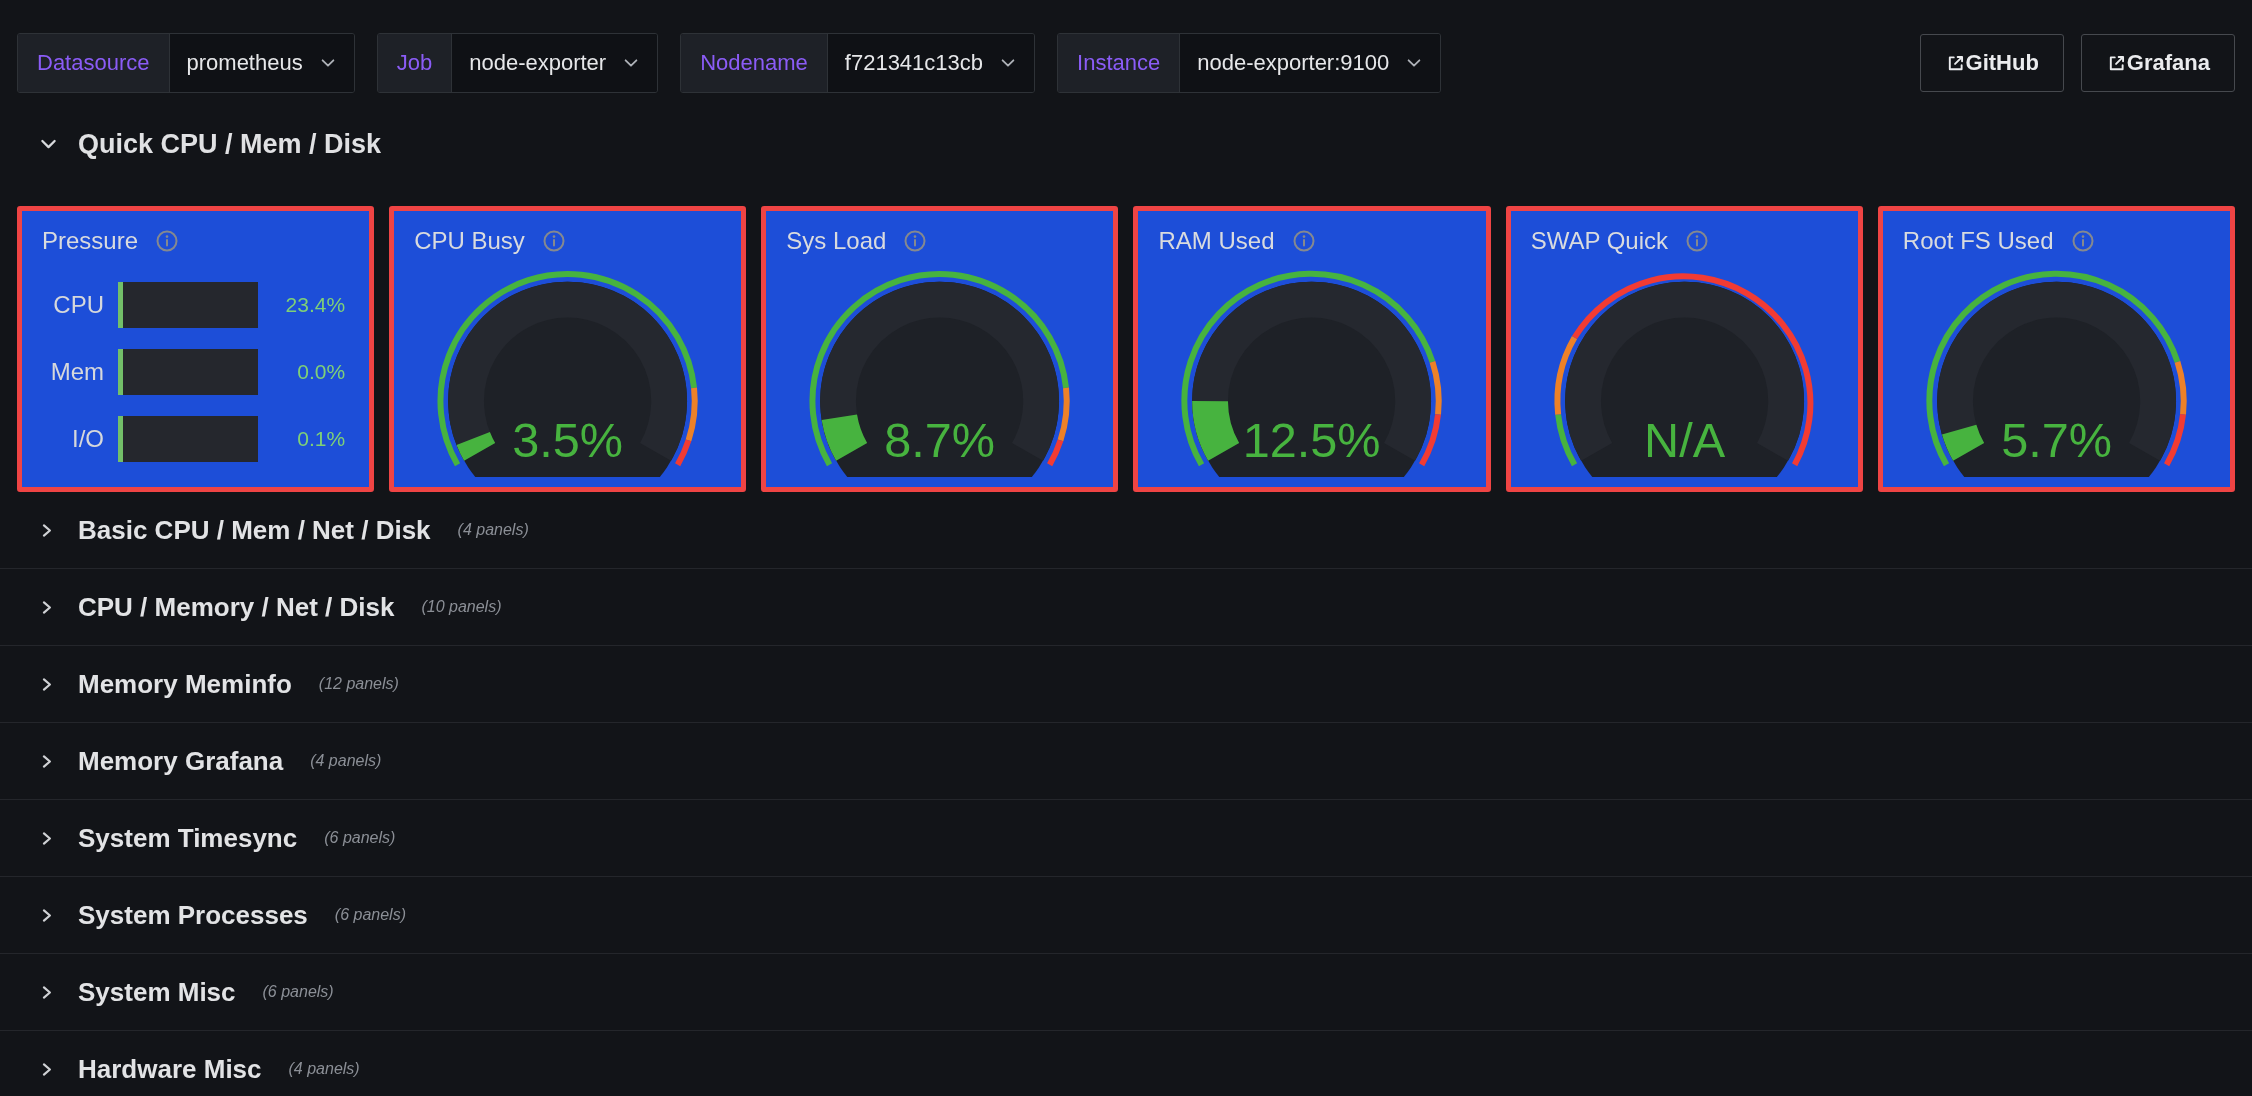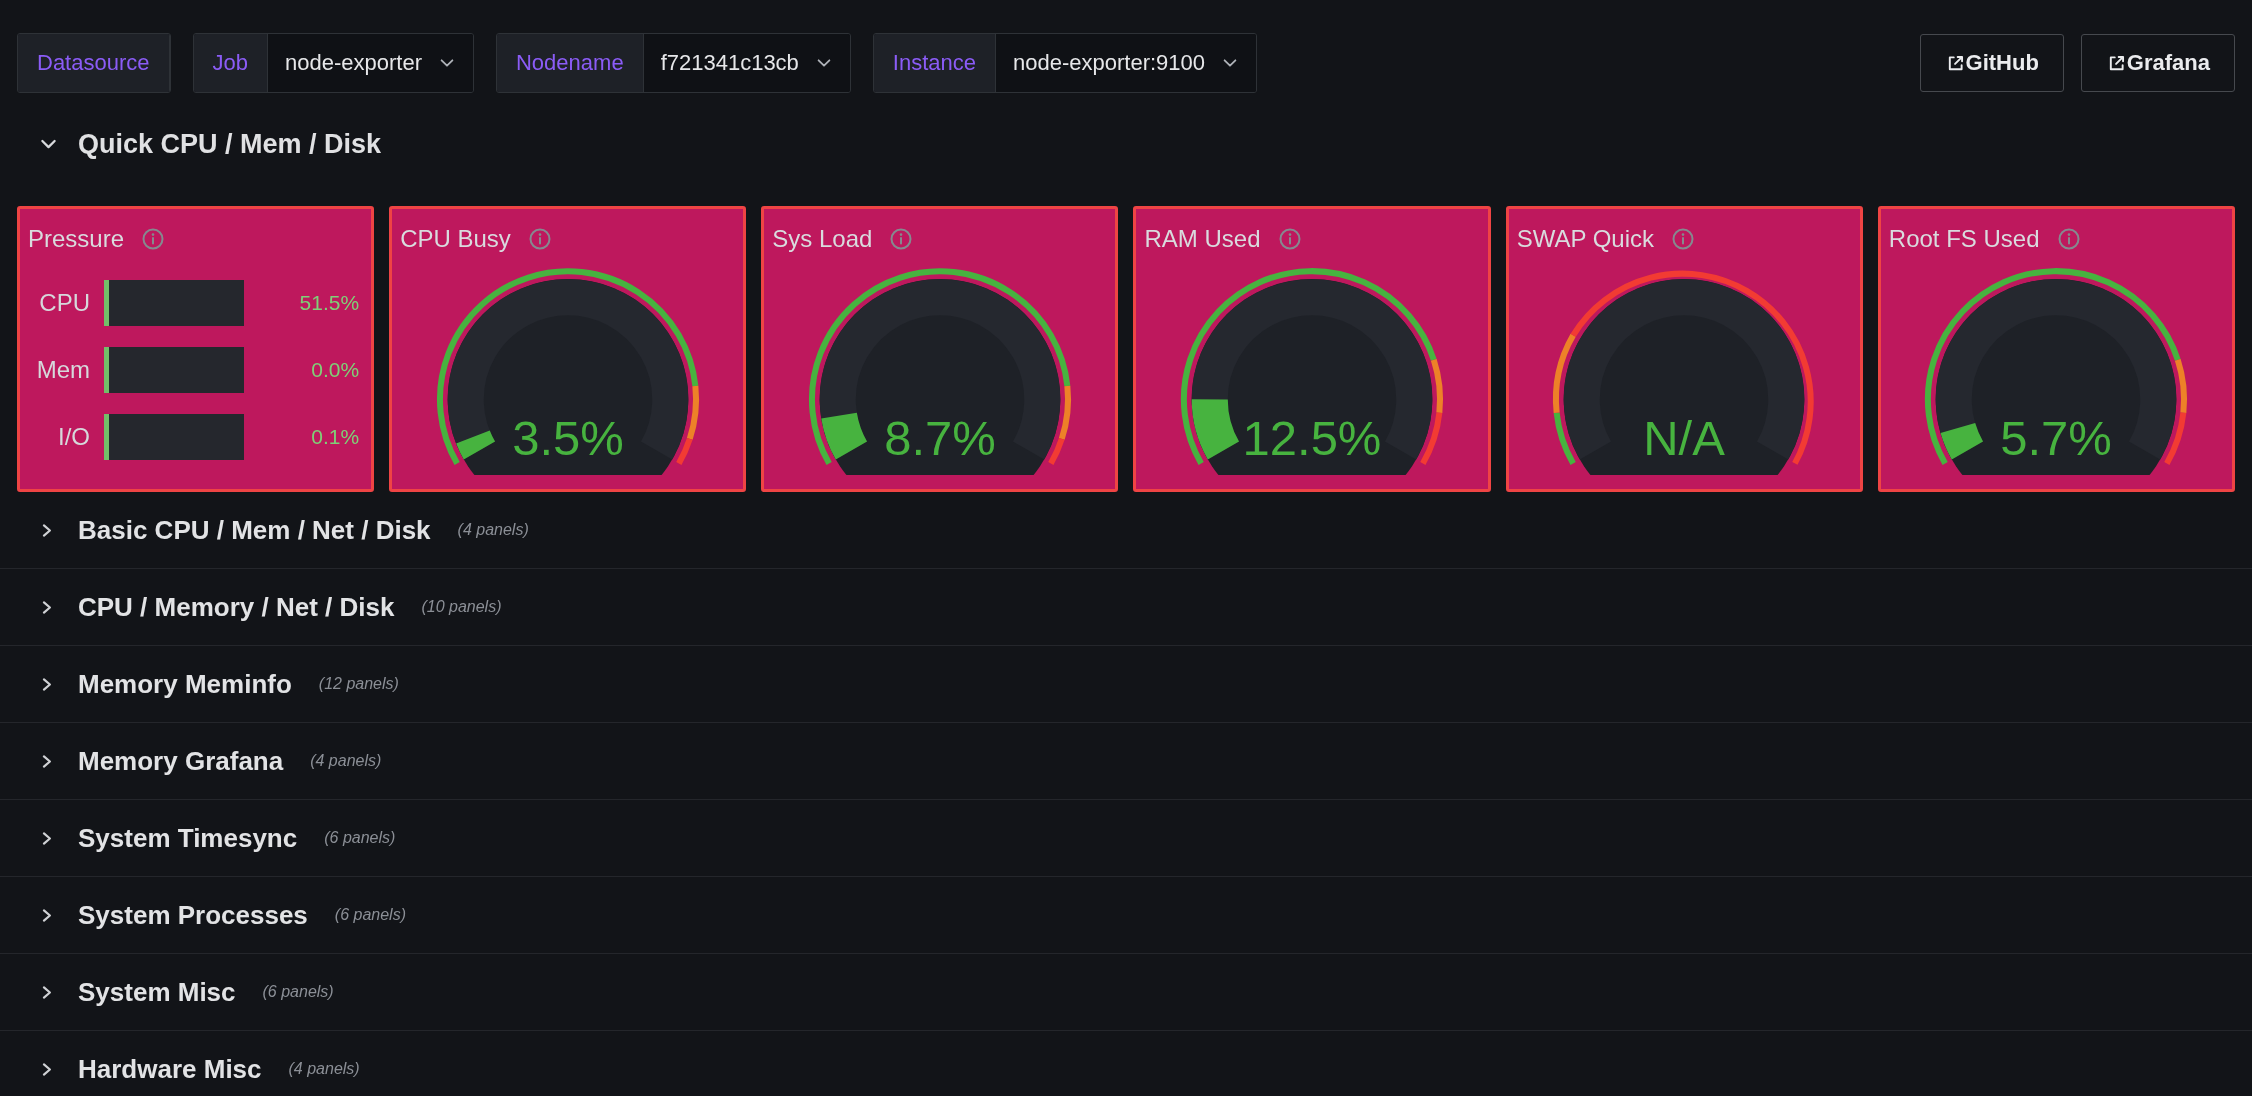--- a/index.html
+++ b/index.html
@@ -19,22 +19,22 @@
            border:1px solid #46494e;border-radius:3px;background:transparent;
            font-size:22px;font-weight:700;color:#ebecee;cursor:pointer;
            font-family:"Liberation Sans","DejaVu Sans",sans-serif;}
   .extlink{width:21px;height:21px;stroke:#ebecee;fill:none;stroke-width:2.2;stroke-linecap:round;stroke-linejoin:round;}
   
   .section-header{display:flex;align-items:center;gap:19px;margin:33px 0 0 38px;height:36px;cursor:pointer;}
   .chev{width:21px;height:21px;stroke:#d8dadd;fill:none;stroke-width:2.6;stroke-linecap:round;stroke-linejoin:round;}
   .section-title{font-size:27px;font-weight:700;color:#e0e1e3;}
   
   .panels{display:grid;grid-template-columns:repeat(6,1fr);gap:15px;margin:44px 17px 0 17px;height:286px;}
-  .panel{background:#be185d;border:3px solid #ef4444;border-radius:3px;box-sizing:border-box;
-         padding:16px 8px;overflow:hidden;}
+  .panel{background:#1d4ed8;border:5px solid #ef4444;border-radius:3px;box-sizing:border-box;
+         padding:16px 20px;overflow:hidden;}
   .panel-title{display:flex;align-items:center;gap:17px;}
   .pt{font-size:24px;font-weight:500;color:#d9dbde;white-space:nowrap;}
   .info{display:inline-flex;cursor:pointer;}
   .info svg{width:24px;height:24px;}
   .gauge-wrap{display:flex;justify-content:center;margin-top:2px;}
   .gauge-wrap svg{width:310px;height:220px;}
   
   .pressure-body{margin-top:27px;}
   .prow{display:flex;align-items:center;height:46px;margin-bottom:21px;}
   .prow:last-child{margin-bottom:0;}
@@ -51,20 +51,26 @@
   .rowcount{margin-left:27px;font-size:16px;font-style:italic;color:#8b8f96;white-space:nowrap;}
 </style>
 </head>
 <body>
 
 <div class="page">
 
   <div class="topbar">
     <div class="topbar" style="display:contents" id="vars"><div class="varctl">
     <span class="varlabel">Datasource</span>
+    <span class="varvalue">
+      <span>prometheus</span>
+      <svg class="caret" viewBox="0 0 20 20">
+        <polyline points="4,7 10,13 16,7"></polyline>
+      </svg>
+    </span>
   </div><div class="varctl">
     <span class="varlabel">Job</span>
     <span class="varvalue">
       <span>node-exporter</span>
       <svg class="caret" viewBox="0 0 20 20">
         <polyline points="4,7 10,13 16,7"></polyline>
       </svg>
     </span>
   </div><div class="varctl">
     <span class="varlabel">Nodename</span>
@@ -121,21 +127,21 @@
             <circle cx="12" cy="7.6" r="1.3" fill="#85898f"></circle>
           </svg>
         </span>
       </div>
       <div class="pressure-body" id="pressure-body">
           <div class="prow">
     <span class="plabel">CPU</span>
     <div class="ptrack">
       <div class="pfill" style="width: 5px;"></div>
     </div>
-    <span class="pvalue">51.5%</span>
+    <span class="pvalue">23.4%</span>
   </div>
           <div class="prow">
     <span class="plabel">Mem</span>
     <div class="ptrack">
       <div class="pfill" style="width: 5px;"></div>
     </div>
     <span class="pvalue">0.0%</span>
   </div>
           <div class="prow">
     <span class="plabel">I/O</span>

